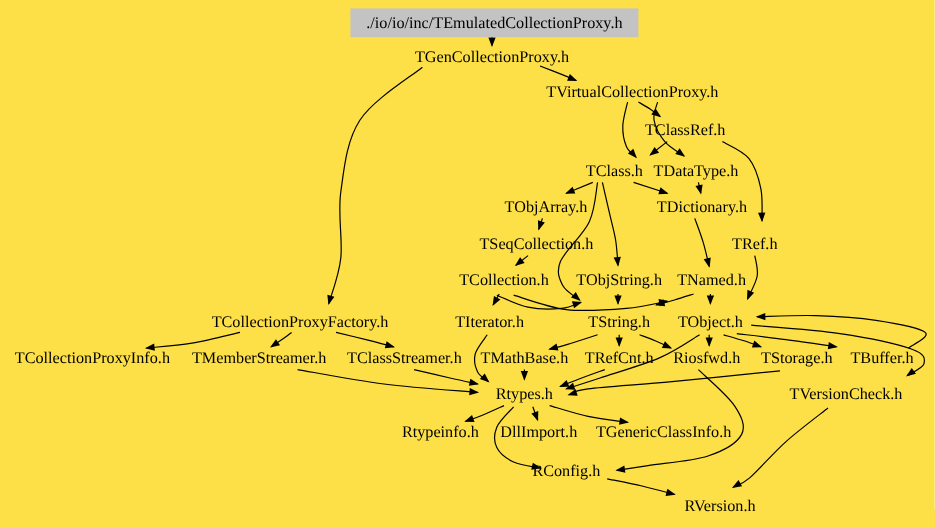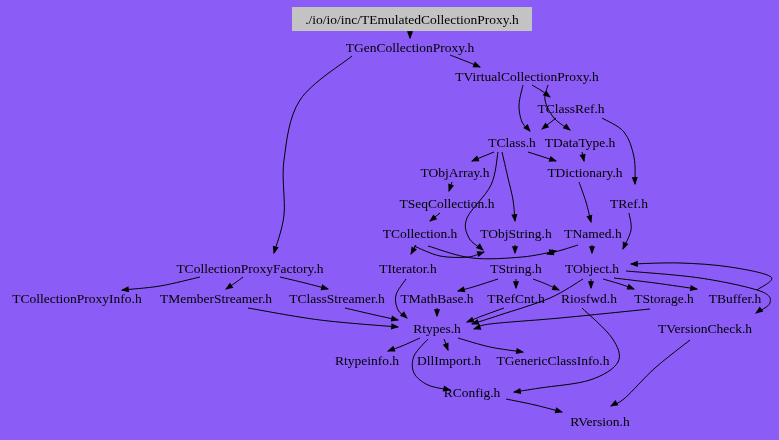--- a/index.html
+++ b/index.html
@@ -1,16 +1,16 @@
 <!DOCTYPE html>
 <html><head>
 <meta charset="utf-8">
 <style>
   html,body{margin:0;padding:0;background:#ffffff;}
-  .graph-wrap{position:relative;width:779px;height:440px;background:#8b5cf6;overflow:hidden;}
+  .graph-wrap{position:relative;width:779px;height:440px;background:#fde047;overflow:hidden;}
   svg{display:block;}
   .edge{fill:none;stroke:#000;stroke-width:1;}
   .node-label{font-family:"Liberation Serif","DejaVu Serif",serif;font-size:13.5px;fill:#000;text-anchor:middle;}
   .main-box{stroke:none;}
 </style>
 </head>
 <body>
 
 <div class="graph-wrap">
   <svg id="graph" width="779" height="440" viewBox="0 0 779 440">

